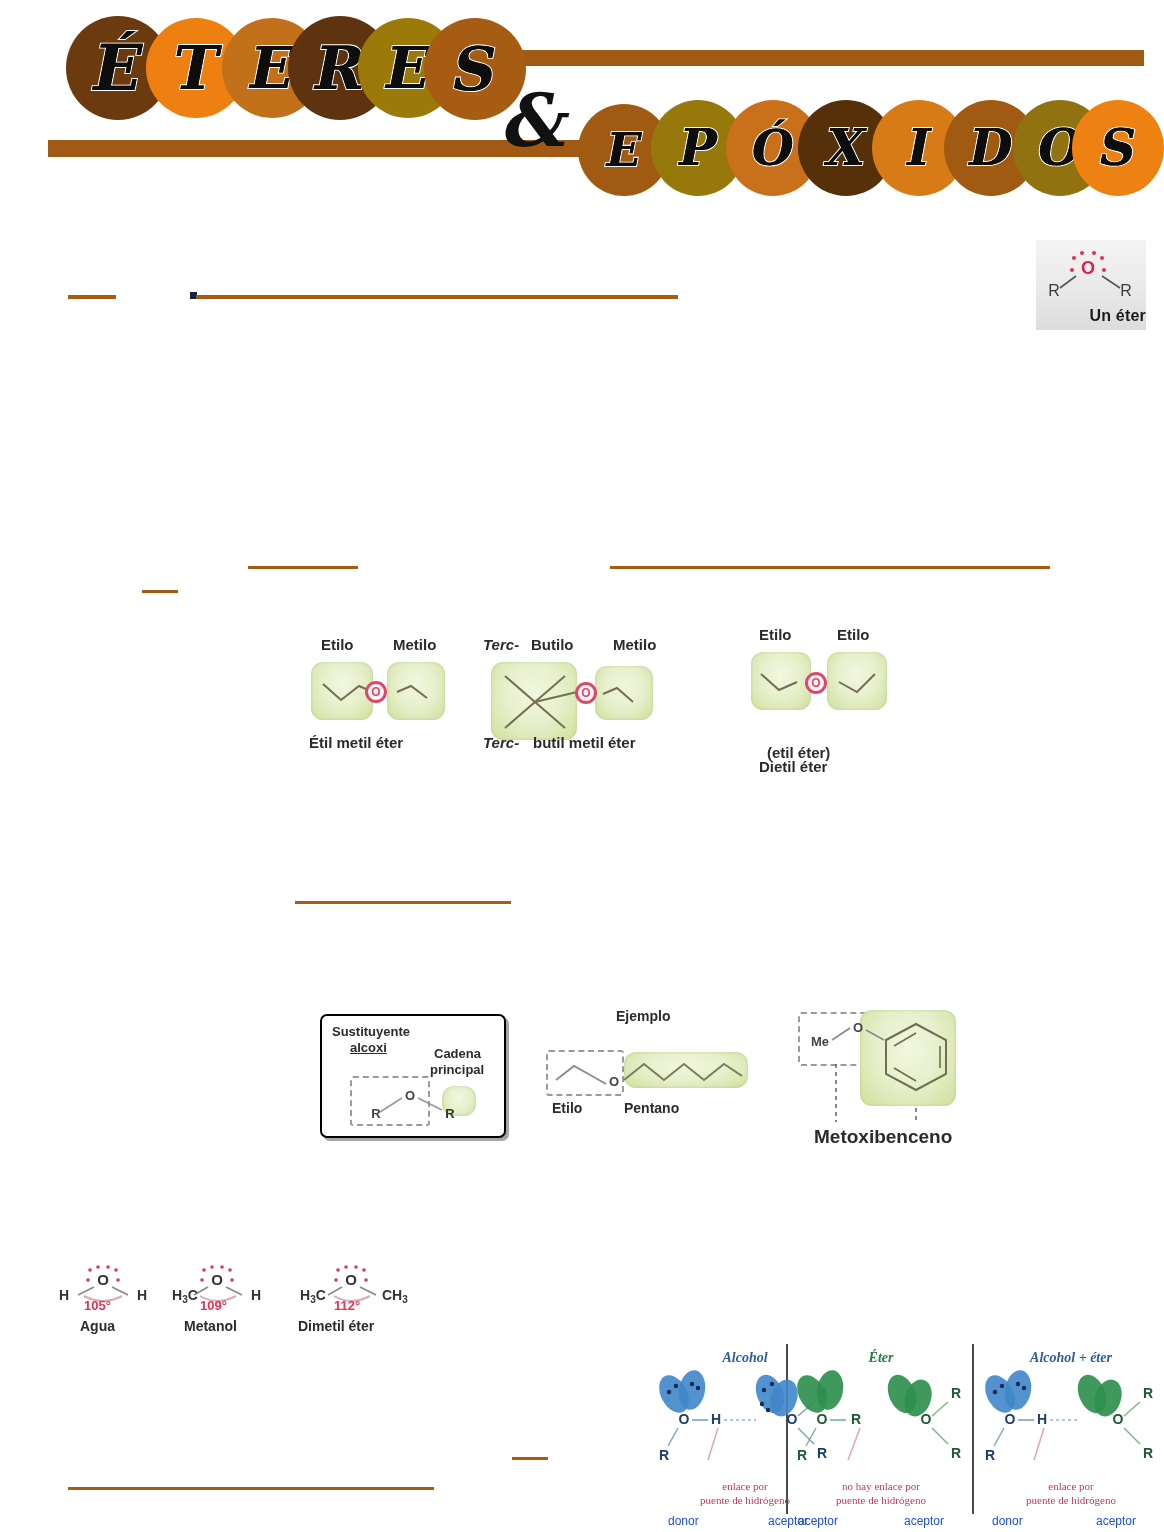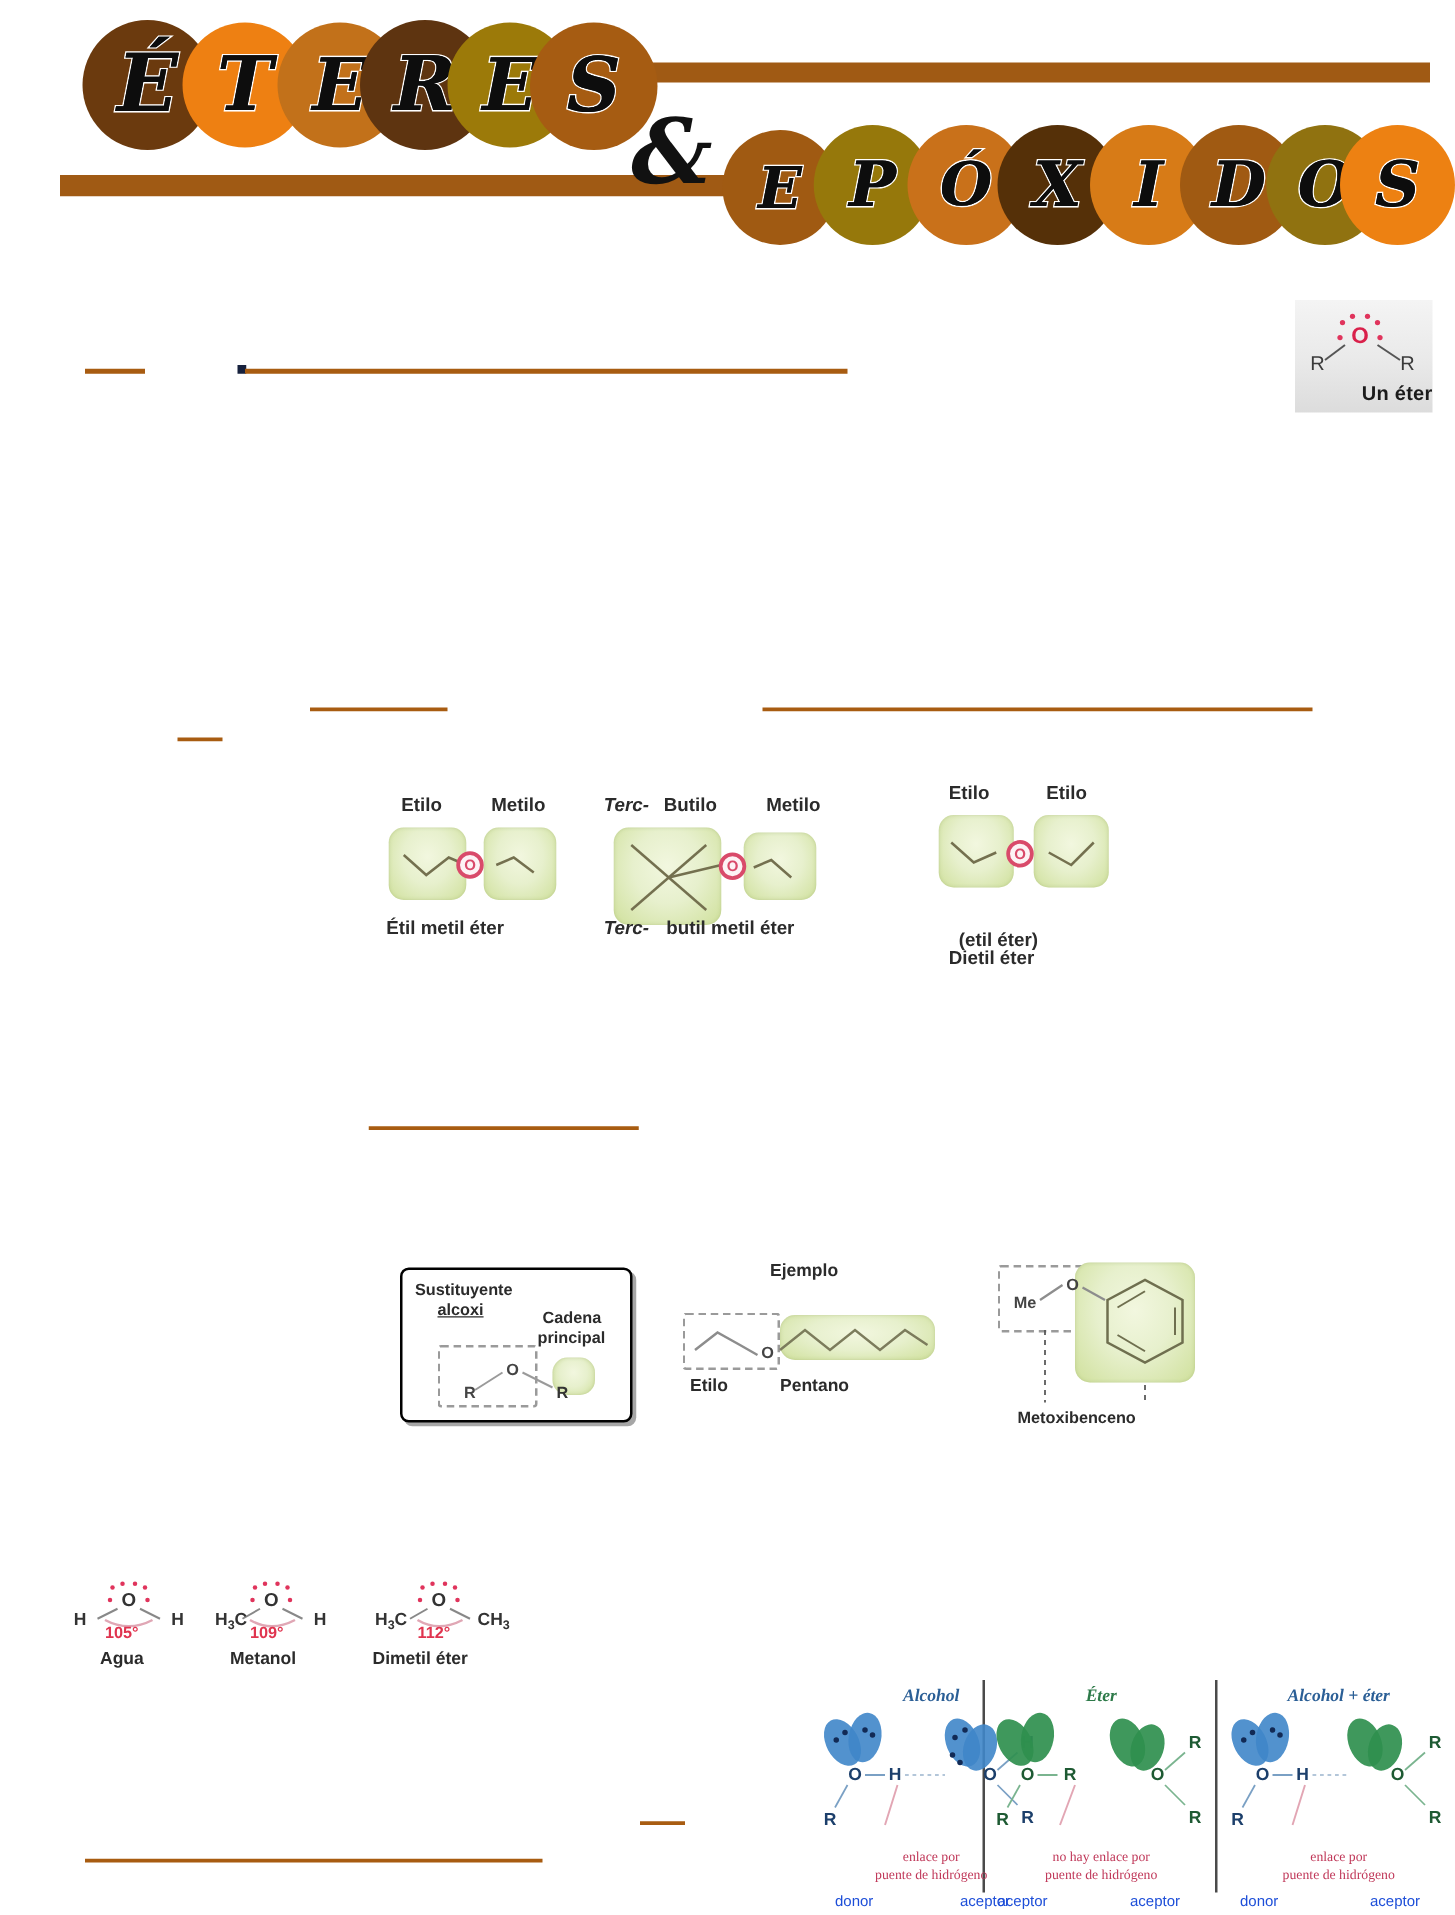--- a/index.html
+++ b/index.html
@@ -234,21 +234,21 @@
       <line x1="34" y1="30" x2="52" y2="18" stroke="#8d8d8d" stroke-width="1.8"></line>
       <text x="60" y="22" text-anchor="middle" font-family="Liberation Sans, sans-serif" font-size="13" font-weight="bold" fill="#444">O</text>
       <line x1="68" y1="20" x2="86" y2="30" stroke="#8d8d8d" stroke-width="1.8"></line>
       <polygon points="88,30 118,14 148,30 148,64 118,80 88,64" fill="none" stroke="#6f6f4f" stroke-width="2"></polygon>
       <line x1="96" y1="36" x2="118" y2="23" stroke="#6f6f4f" stroke-width="1.6"></line>
       <line x1="142" y1="36" x2="142" y2="58" stroke="#6f6f4f" stroke-width="1.6"></line>
       <line x1="96" y1="58" x2="118" y2="71" stroke="#6f6f4f" stroke-width="1.6"></line>
       <line x1="38" y1="54" x2="38" y2="112" stroke="#555" stroke-width="1.4" stroke-dasharray="4 4"></line>
       <line x1="118" y1="98" x2="118" y2="112" stroke="#555" stroke-width="1.4" stroke-dasharray="4 4"></line>
     </svg>
-    <div class="lbl" style="left:494px;top:118px;font-size:13px;">Metoxibenceno</div>
+    <div class="lbl" style="left:494px;top:118px;font-size:19px;">Metoxibenceno</div>
   </div>
 </div>
 
 <div class="fig" style="left:48px;top:1262px;width:350px;height:70px;">
 
   <div style="position:absolute;left:0;top:0;">
     <svg width="110" height="50">
       <circle cx="42" cy="8" r="1.8" fill="#e0345c"></circle>
         <circle cx="50" cy="5" r="1.8" fill="#e0345c"></circle>
       <circle cx="60" cy="5" r="1.8" fill="#e0345c"></circle>

